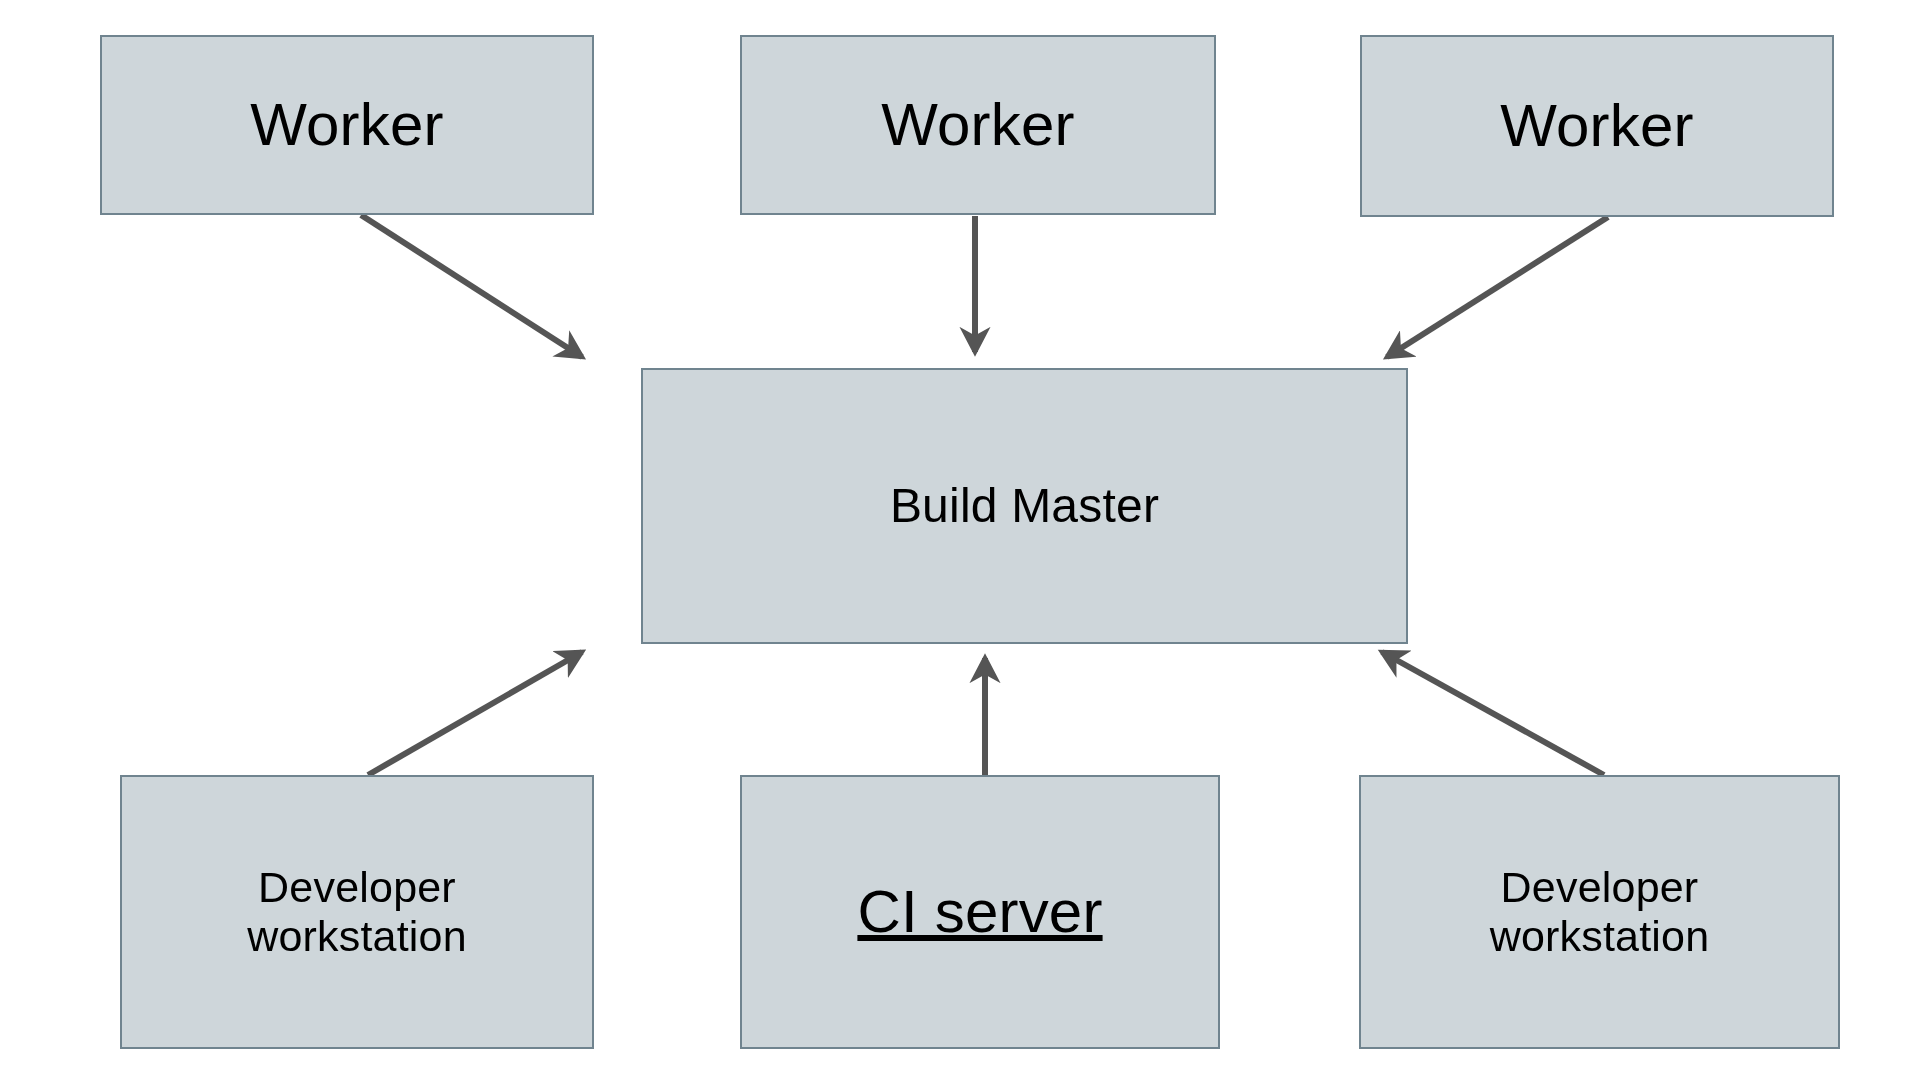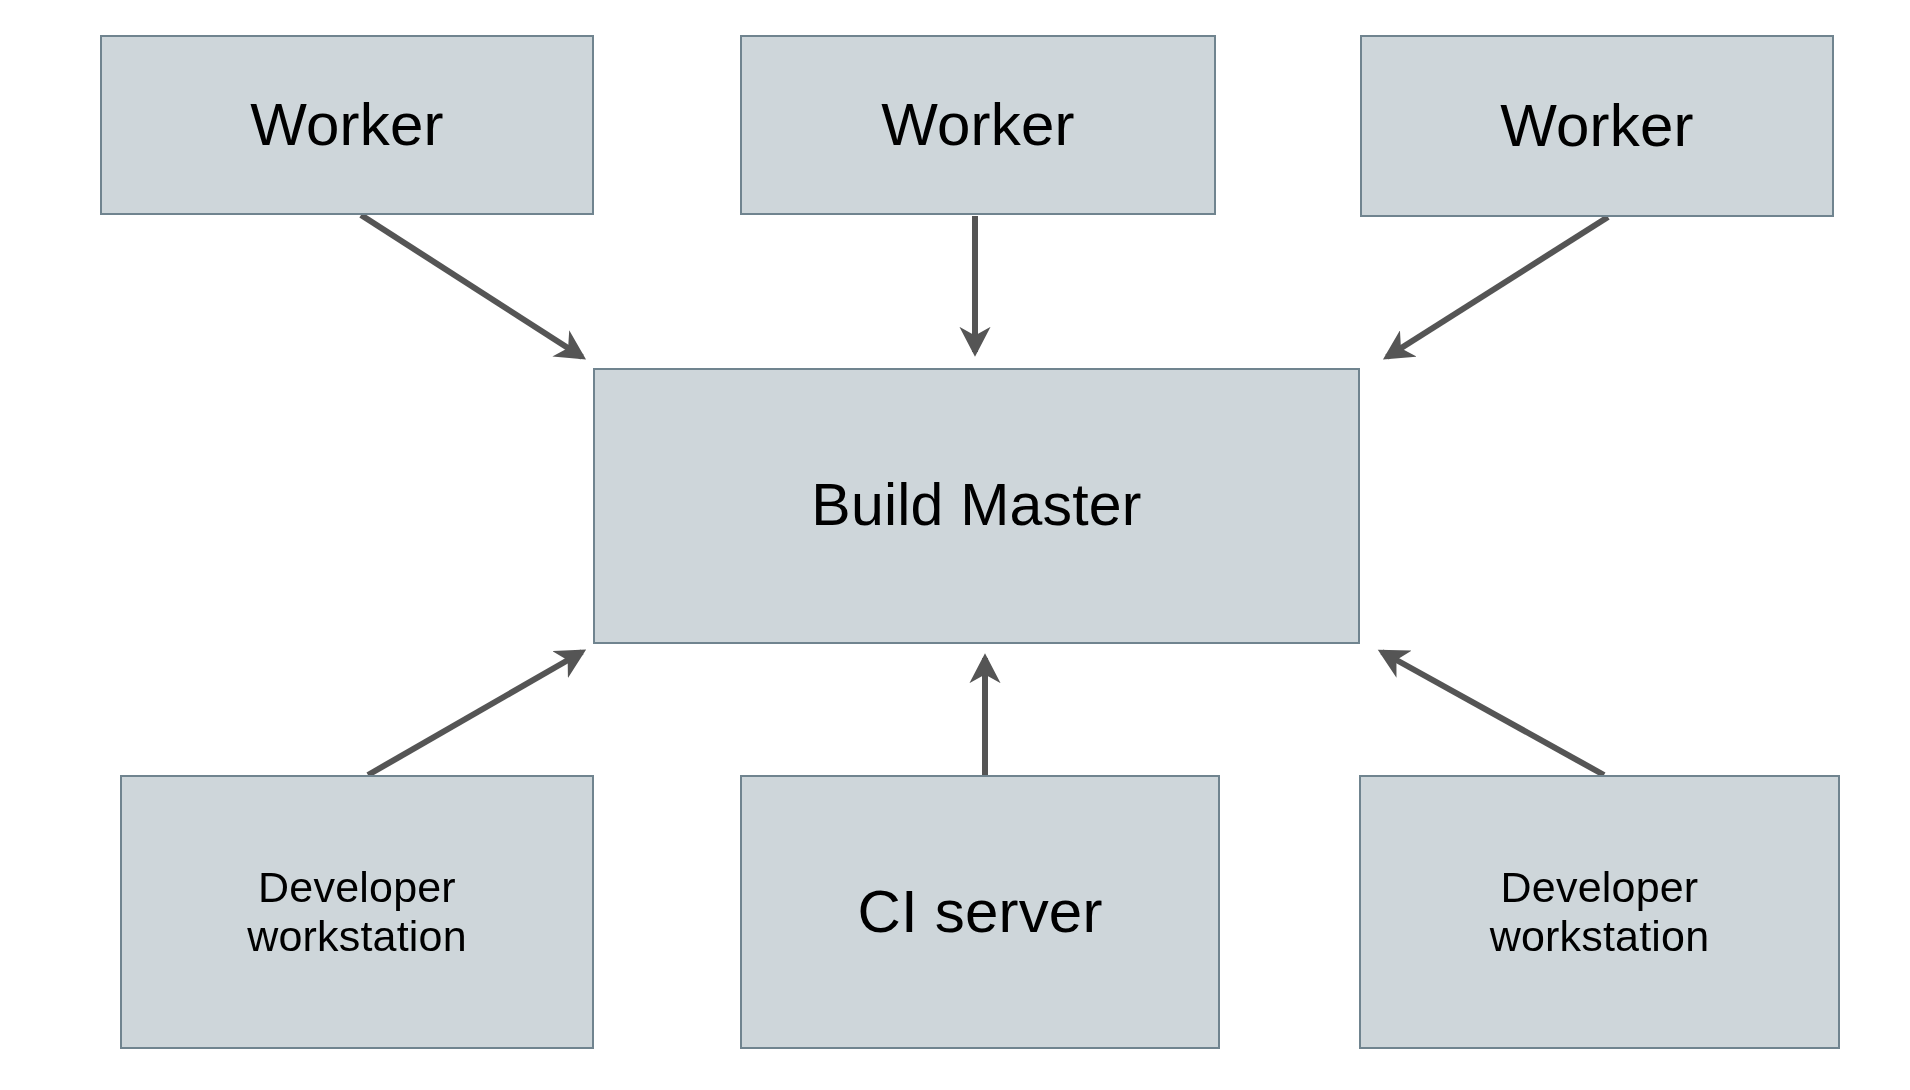--- a/index.html
+++ b/index.html
@@ -40,35 +40,35 @@
   }
   .node-label {
     color: #000000;
     font-weight: 400;
     line-height: 1.14;
     letter-spacing: 0.2px;
     white-space: pre-line;
     padding: 0 10px;
   }
   .node-worker        { font-size: 60px; }
-  .node-master        { font-size: 59px; }
+  .node-master        { font-size: 48px; margin-left: 48px; }
   .node-ci            { font-size: 60px; }
   .node-workstation   { font-size: 43px; }
 
   
   #node-worker-1 { left: 100px;  top: 35px;  width: 494px; height: 180px; }
   #node-worker-2 { left: 740px;  top: 35px;  width: 476px; height: 180px; }
   #node-worker-3 { left: 1360px; top: 35px;  width: 474px; height: 182px; }
 
   
   #node-build-master { left: 593px; top: 368px; width: 767px; height: 276px; }
 
   
   #node-dev-ws-1 { left: 120px;  top: 775px; width: 474px; height: 274px; }
-  #node-ci-server{ left: 740px;  top: 775px; width: 480px; height: 274px; }
+  #node-ci-server{ left: 740px;  top: 775px; width: 480px; height: 274px; text-decoration: underline; }
   #node-dev-ws-2 { left: 1359px; top: 775px; width: 481px; height: 274px; }
 </style>
 </head>
 <body>
 
 <div id="diagram-canvas">
 
   <svg id="edge-layer" viewBox="0 0 1910 1090" width="1910" height="1090" xmlns="http://www.w3.org/2000/svg">
     <defs>
       <marker id="arrowhead" markerWidth="5.2" markerHeight="5.2" refX="4.2" refY="2.6" orient="auto" markerUnits="strokeWidth">

